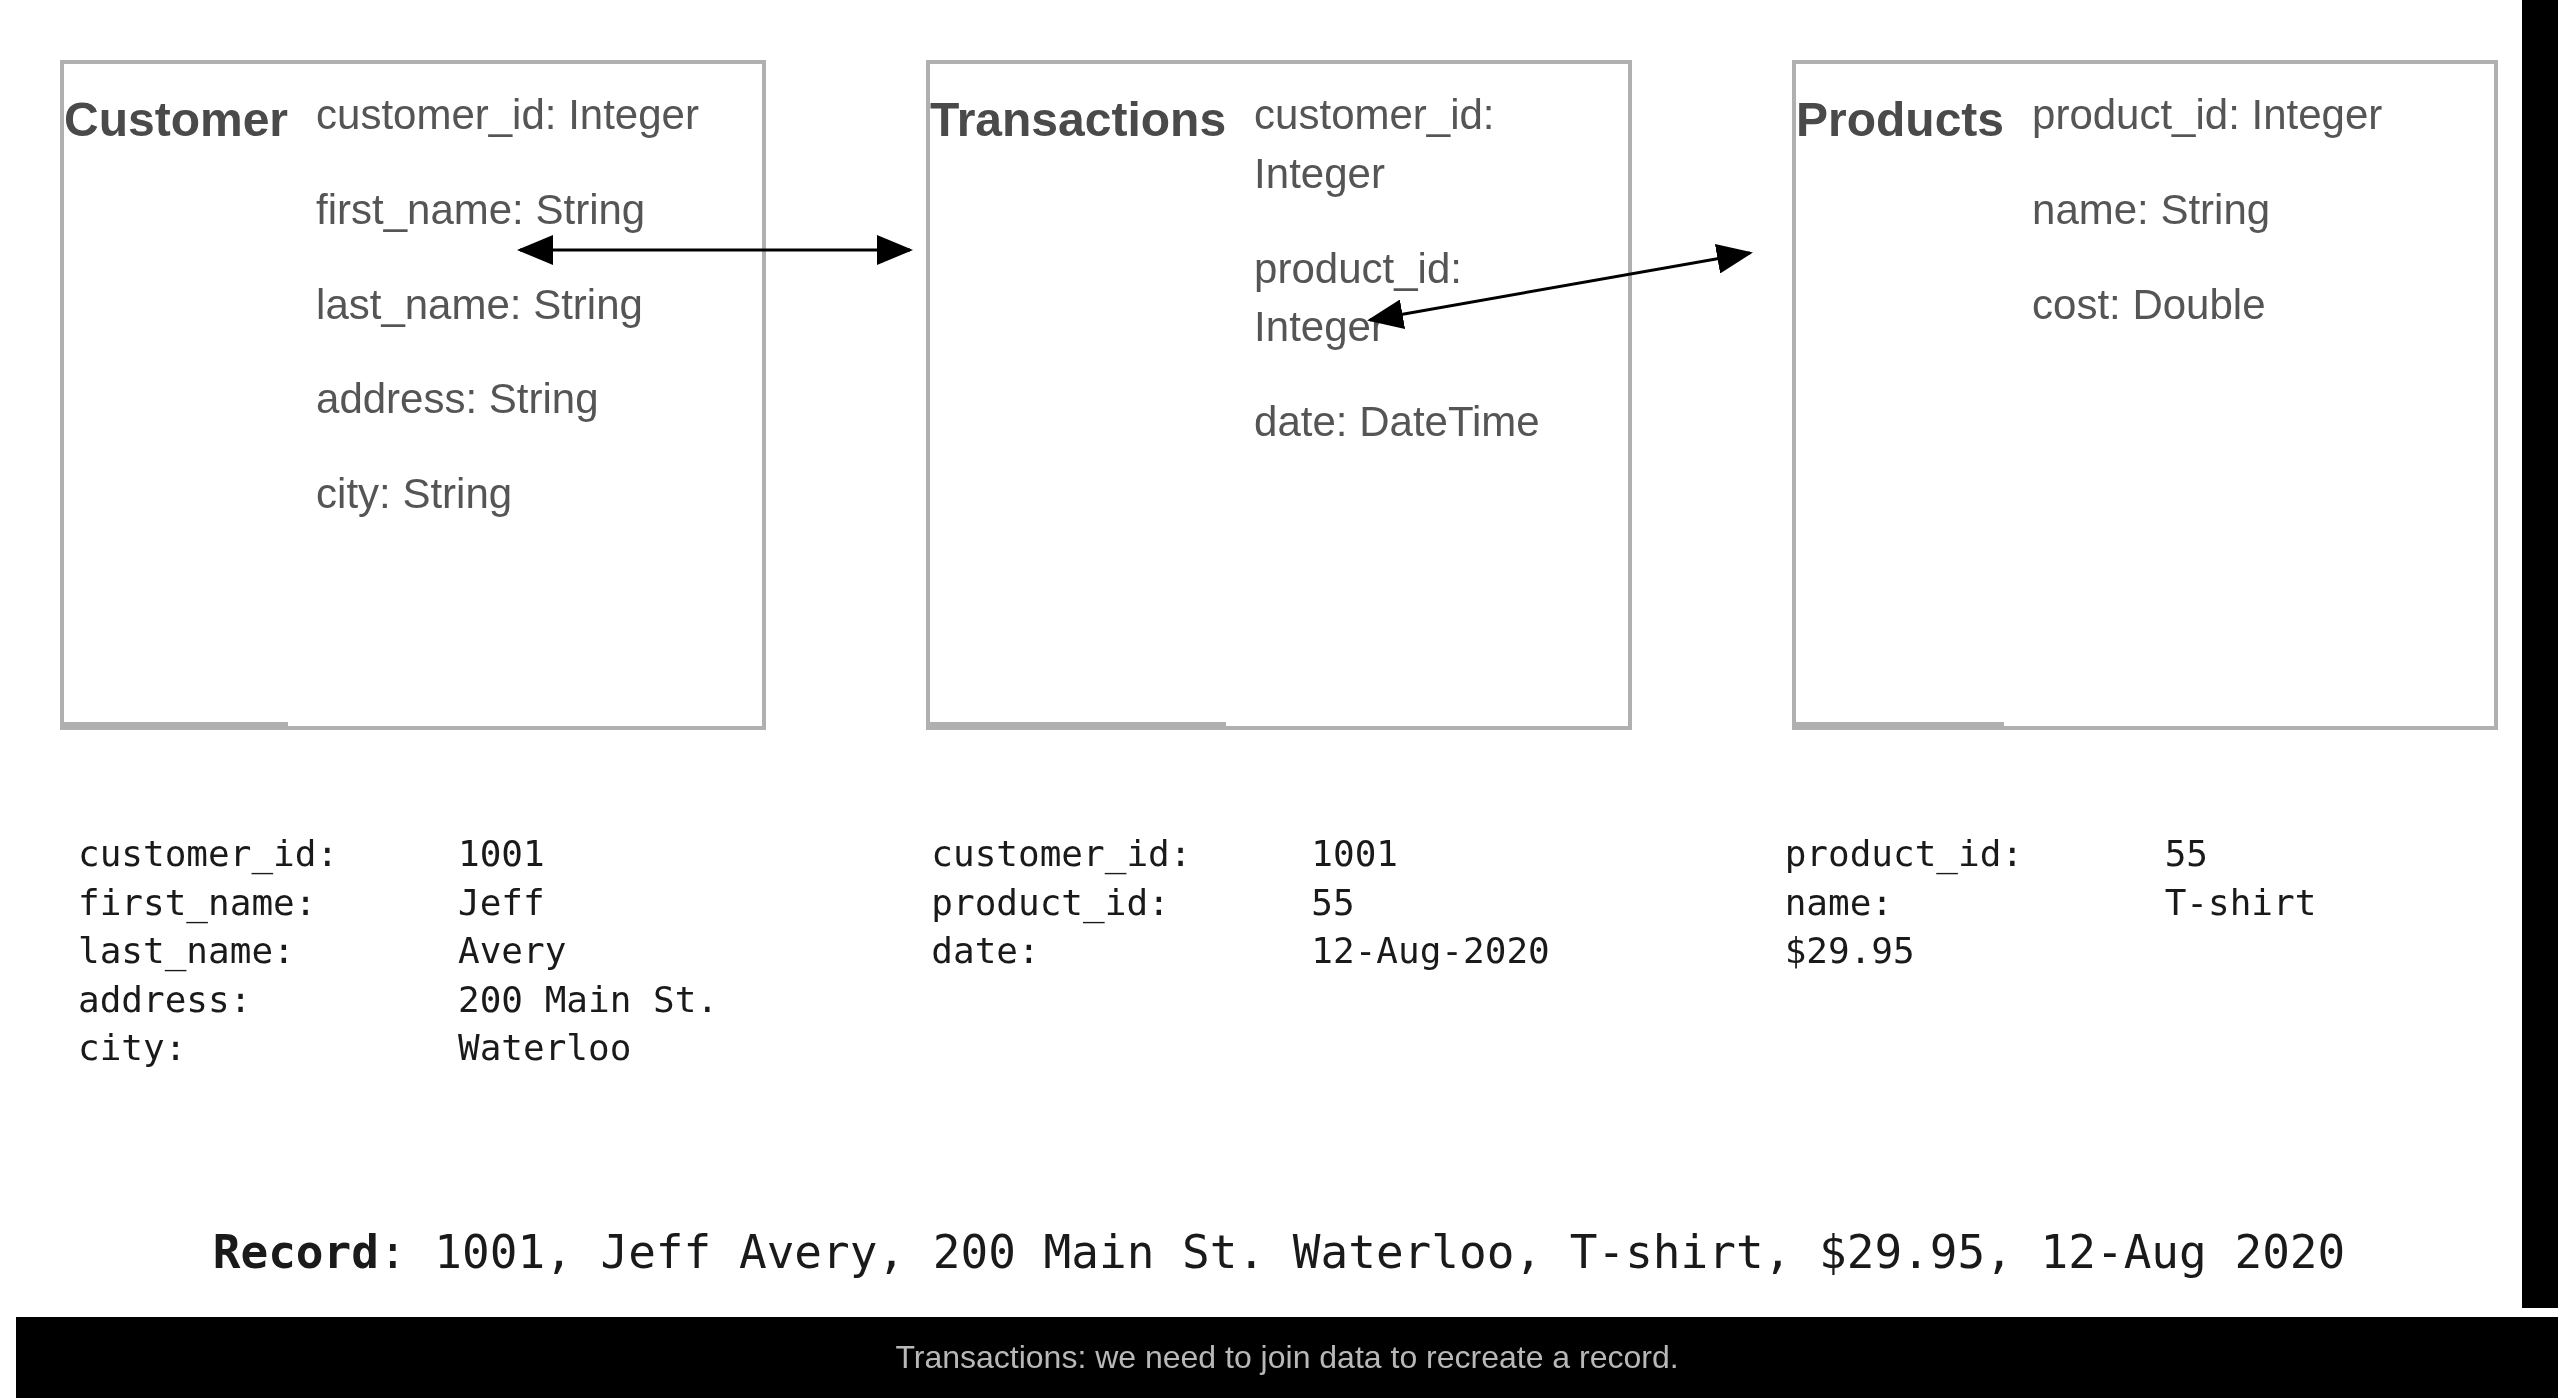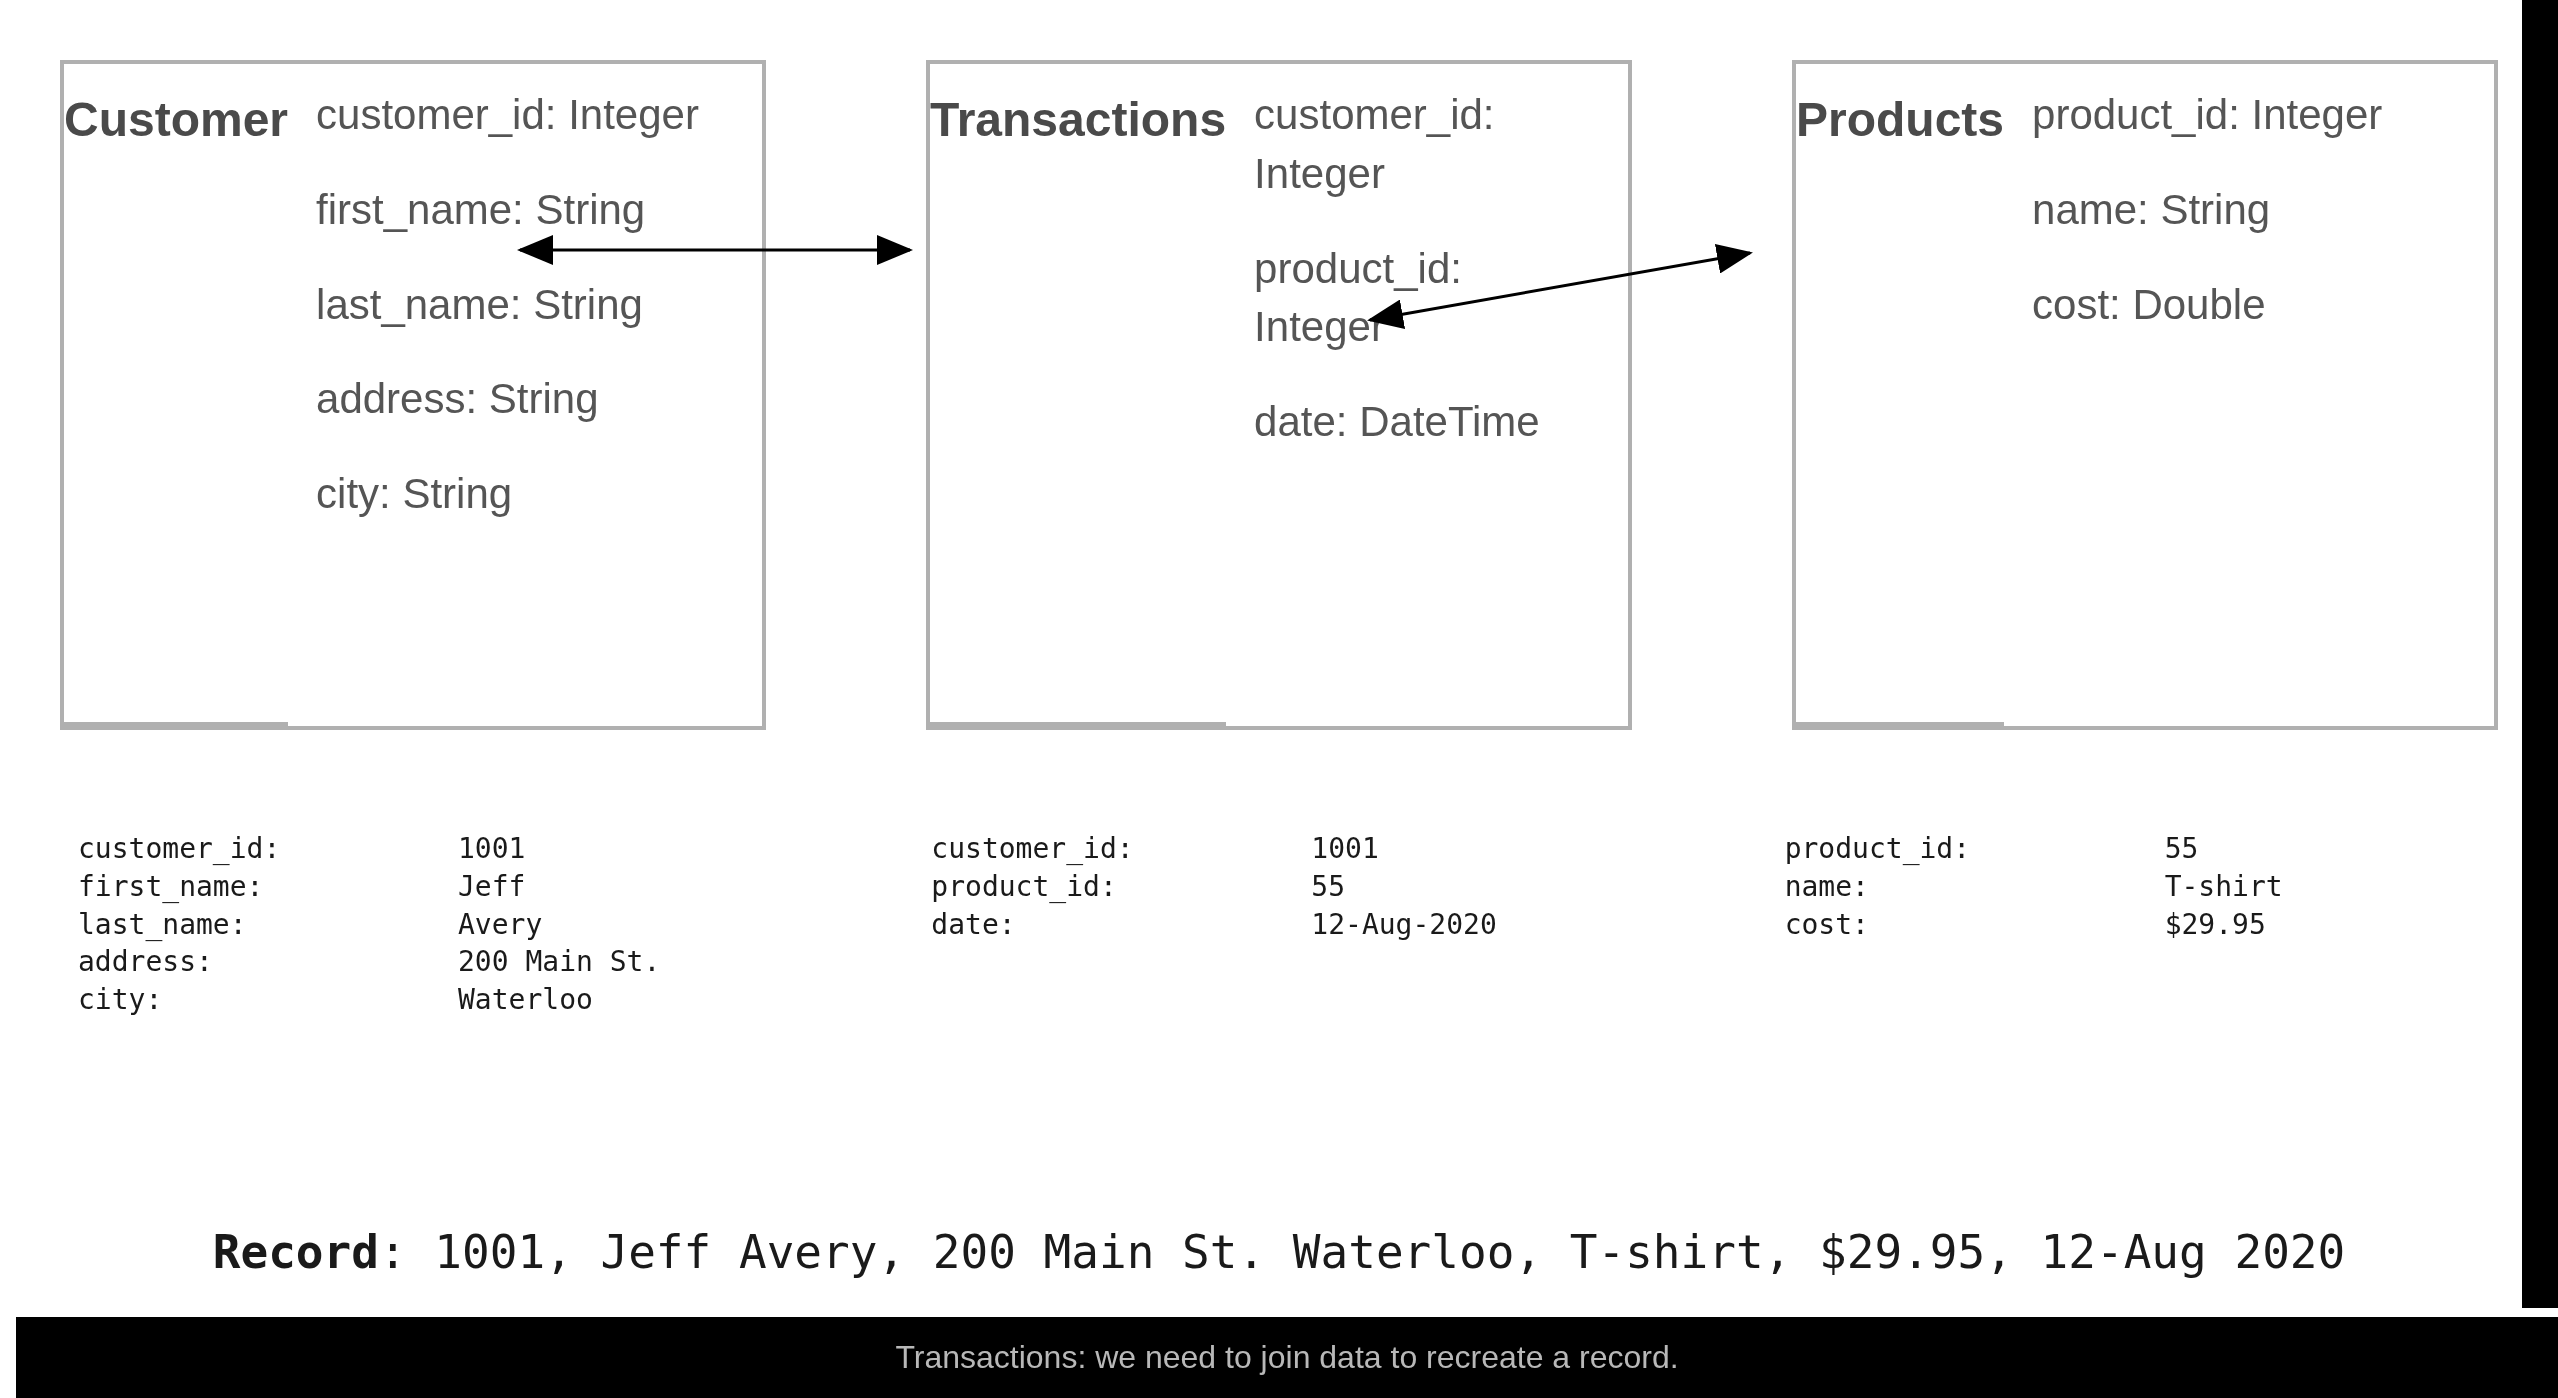--- a/index.html
+++ b/index.html
@@ -61,21 +61,21 @@
       top: 830px;
       left: 78px;
       right: 60px;
       display: flex;
       justify-content: space-between;
       gap: 140px;
     }
     .example-block {
       flex: 1;
       font-family: "SF Mono", "Menlo", "Consolas", monospace;
-      font-size: 28px;
+      font-size: 36px;
       color: #1a1a1a;
       line-height: 1.35;
     }
     .example-line {
       display: flex;
     }
     .example-key {
       min-width: 380px;
       white-space: pre;
     }
@@ -219,21 +219,20 @@
     <div class="example-block">
       <div class="example-line">
         <span class="example-key">product_id:</span>
         <span class="example-val">55</span>
       </div>
       <div class="example-line">
         <span class="example-key">name:</span>
         <span class="example-val">T-shirt</span>
       </div>
       <div class="example-line">
-        <span class="example-key">cost:</span>
         <span class="example-val">$29.95</span>
       </div>
     </div>
 
   </div>
 
   <div class="record-line">
     <span class="record-label">Record</span><span>: 1001, Jeff Avery, 200 Main St. Waterloo, T-shirt, $29.95, 12-Aug 2020</span>
   </div>
 

